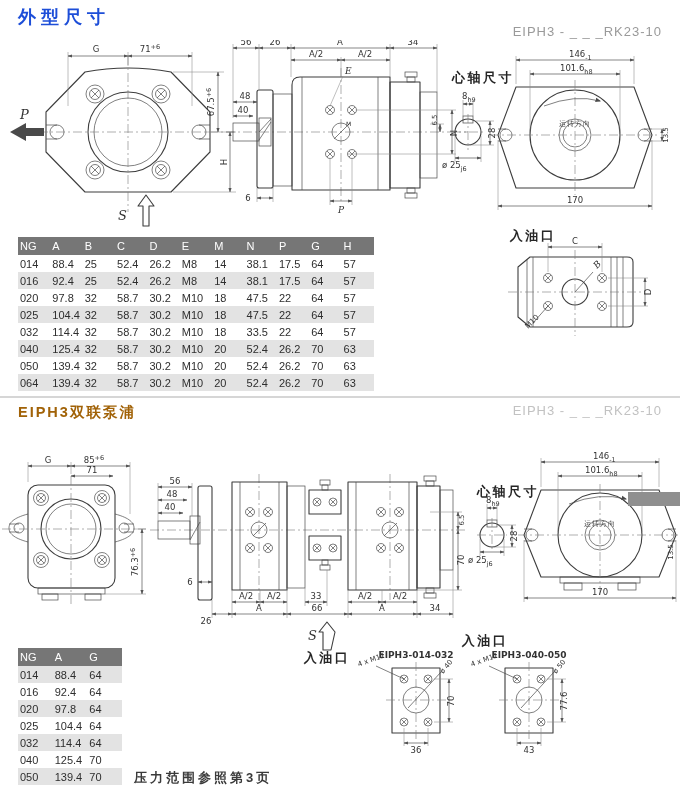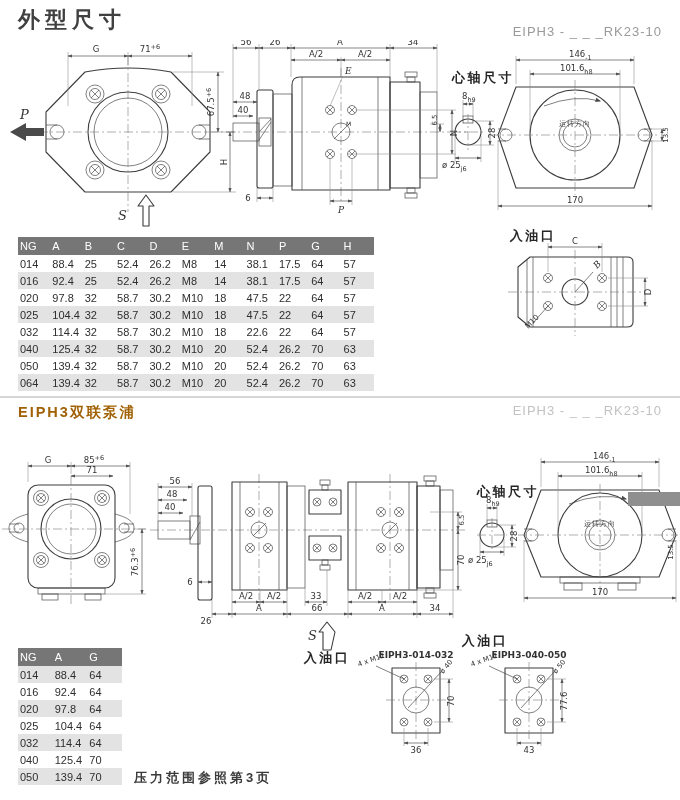--- a/index.html
+++ b/index.html
@@ -1,19 +1,19 @@
 <!DOCTYPE html>
 <html><head>
 <meta charset="utf-8">
 <style>
   html,body{margin:0;padding:0;background:#fff;}
   .page{position:relative;width:680px;height:800px;background:#fff;overflow:hidden;
         font-family:"Liberation Sans",sans-serif;color:#222;}
-  .title1{position:absolute;left:18px;top:5px;font-size:22px;font-weight:bold;
-          letter-spacing:5px;color:#404040;}
+  .title1{position:absolute;left:18px;top:5px;font-size:18px;font-weight:bold;
+          letter-spacing:5px;color:#1d4ed8;}
   .model1{position:absolute;right:18px;top:24px;font-size:13px;color:#9a9a9a;letter-spacing:1px;}
   .divider{position:absolute;left:0;top:396px;width:680px;height:2px;background:#d6d6d6;}
   .title2{position:absolute;left:18px;top:403px;font-size:14.5px;font-weight:bold;
           letter-spacing:2px;color:#a16207;}
   .models2{position:absolute;right:18px;top:400px;text-align:right;font-size:13px;
            color:#a5a5a5;line-height:21px;letter-spacing:1px;}
   .models2 .faded{color:#c2c2c2;}
   .footnote{position:absolute;left:134px;top:769px;font-size:13px;font-weight:bold;
             letter-spacing:3px;color:#3a3a3a;}
   table.dims{position:absolute;border-collapse:collapse;font-size:11px;color:#2e2e2e;
@@ -323,21 +323,21 @@
           <td>57</td>
         </tr>
         <tr>
           <td>032</td>
           <td>114.4</td>
           <td>32</td>
           <td>58.7</td>
           <td>30.2</td>
           <td>M10</td>
           <td>18</td>
-          <td>22.6</td>
+          <td>33.5</td>
           <td>22</td>
           <td>64</td>
           <td>57</td>
         </tr>
         <tr>
           <td>040</td>
           <td>125.4</td>
           <td>32</td>
           <td>58.7</td>
           <td>30.2</td>

